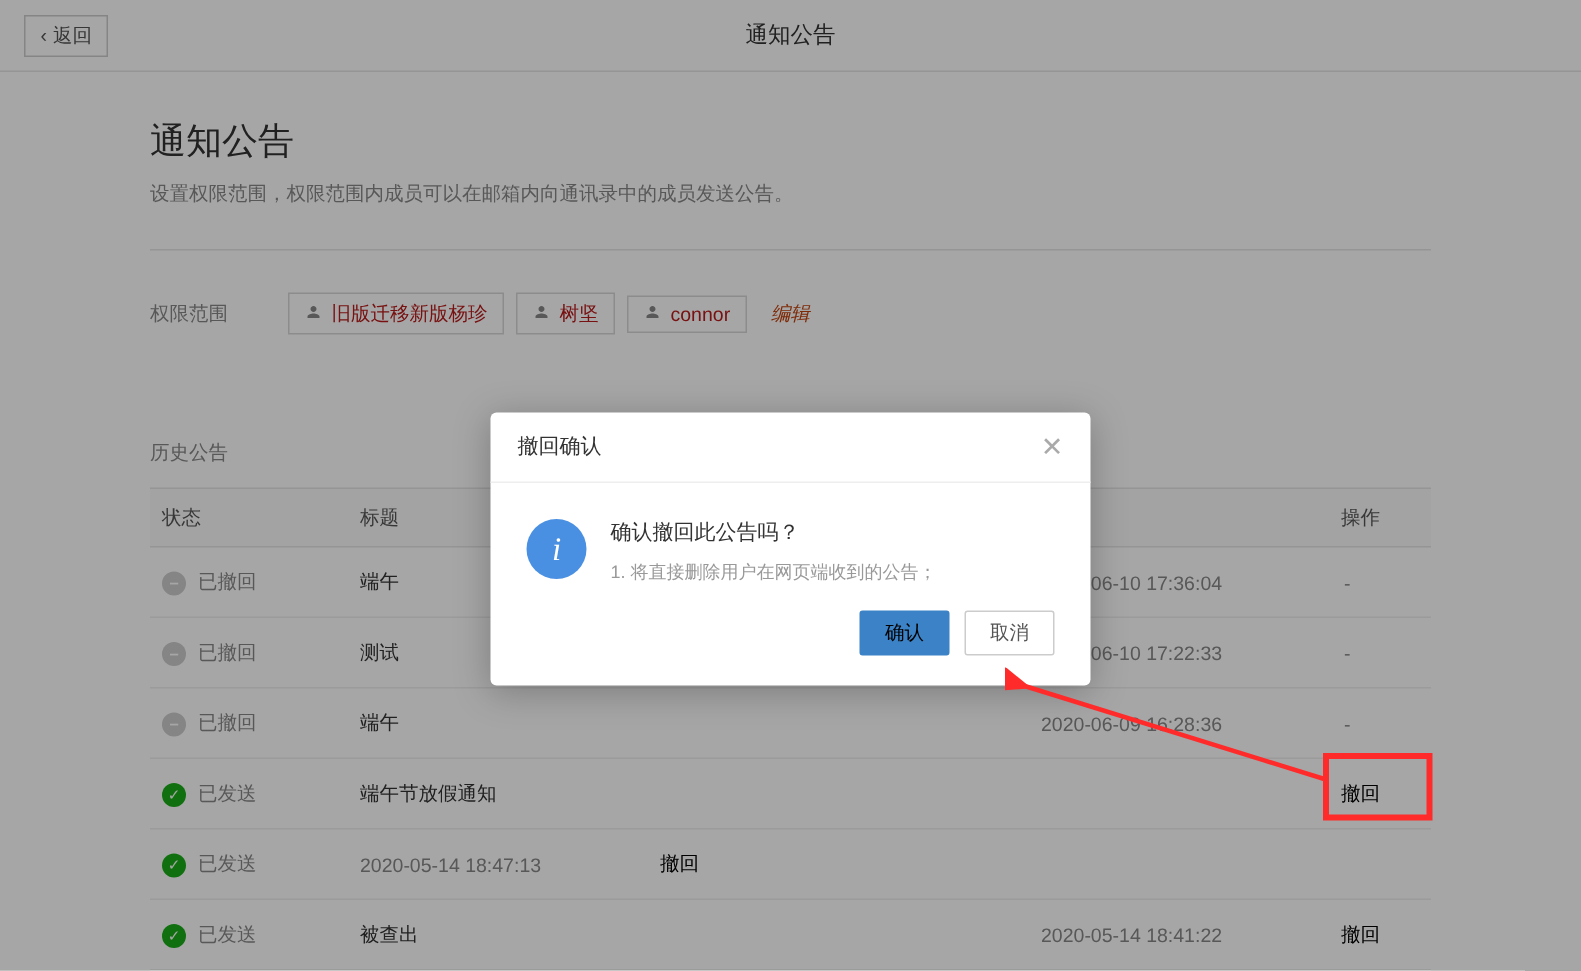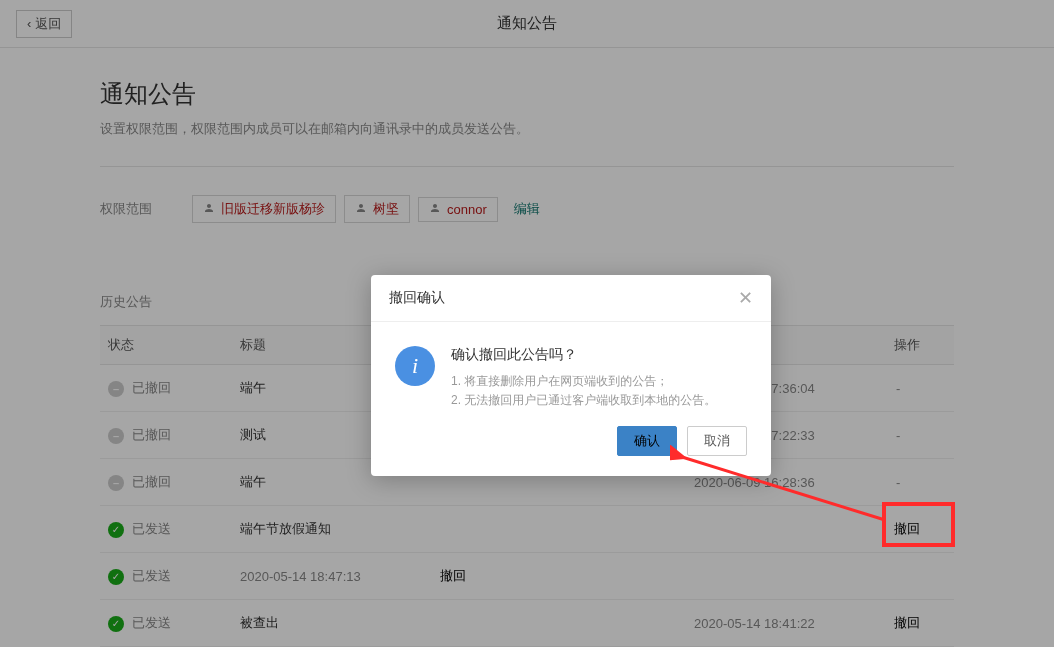--- a/index.html
+++ b/index.html
@@ -75,24 +75,25 @@
       border: 1px solid #d8d8d8;
       padding: 4px 10px;
       display: flex;
       align-items: center;
       gap: 6px;
       font-size: 13px;
       color: #b91c1c;
     }
     .user-icon { color: #888; }
     .edit-link {
-      color: #0f766e;
+      color: #c2410c;
       cursor: pointer;
       margin-left: 8px;
       font-size: 13px;
+      font-style: italic;
     }
     .section-title {
       color: #888;
       font-size: 13px;
       margin-top: 70px;
       margin-bottom: 14px;
     }
     .table-header {
       display: flex;
       background: #fafafa;
@@ -142,21 +143,20 @@
     .modal {
       position: absolute;
       top: 275px;
       left: 50%;
       transform: translateX(-50%);
       width: 400px;
       background: #fff;
       border-radius: 4px;
       box-shadow: 0 4px 24px rgba(0,0,0,0.25);
       z-index: 101;
-      margin-left: 44px;
     }
     .modal-header {
       padding: 12px 18px;
       border-bottom: 1px solid #eee;
       display: flex;
       justify-content: space-between;
       align-items: center;
     }
     .modal-title { font-size: 14px; color: #333; }
     .modal-close { color: #aaa; cursor: pointer; font-size: 18px; }
@@ -334,21 +334,20 @@
 <div class="modal">
   <div class="modal-header">
     <span class="modal-title">撤回确认</span>
     <span class="modal-close">✕</span>
   </div>
   <div class="modal-body">
     <div class="info-circle">i</div>
     <div class="modal-content-text">
       <div class="modal-question">确认撤回此公告吗？</div>
       <div class="modal-line">1. 将直接删除用户在网页端收到的公告；</div>
-      <div class="modal-line">2. 无法撤回用户已通过客户端收取到本地的公告。</div>
     </div>
   </div>
   <div class="modal-footer">
     <button class="btn btn-primary">确认</button>
     <button class="btn btn-default">取消</button>
   </div>
 </div>
 
 <div class="highlight-box" style="left:882px; top:502px; width:73px; height:45px;"></div>
 <svg class="arrow-svg" style="left:670px; top:445px; width:230px; height:95px;">

